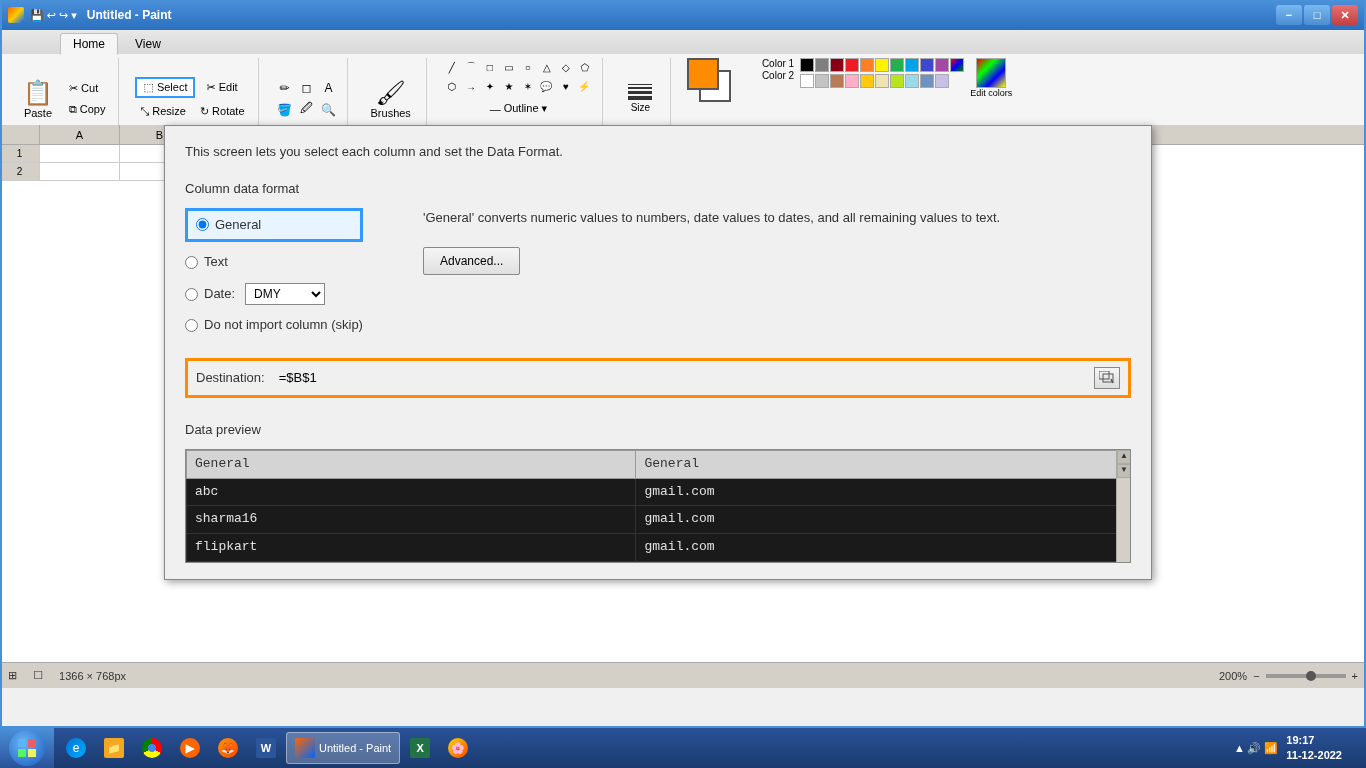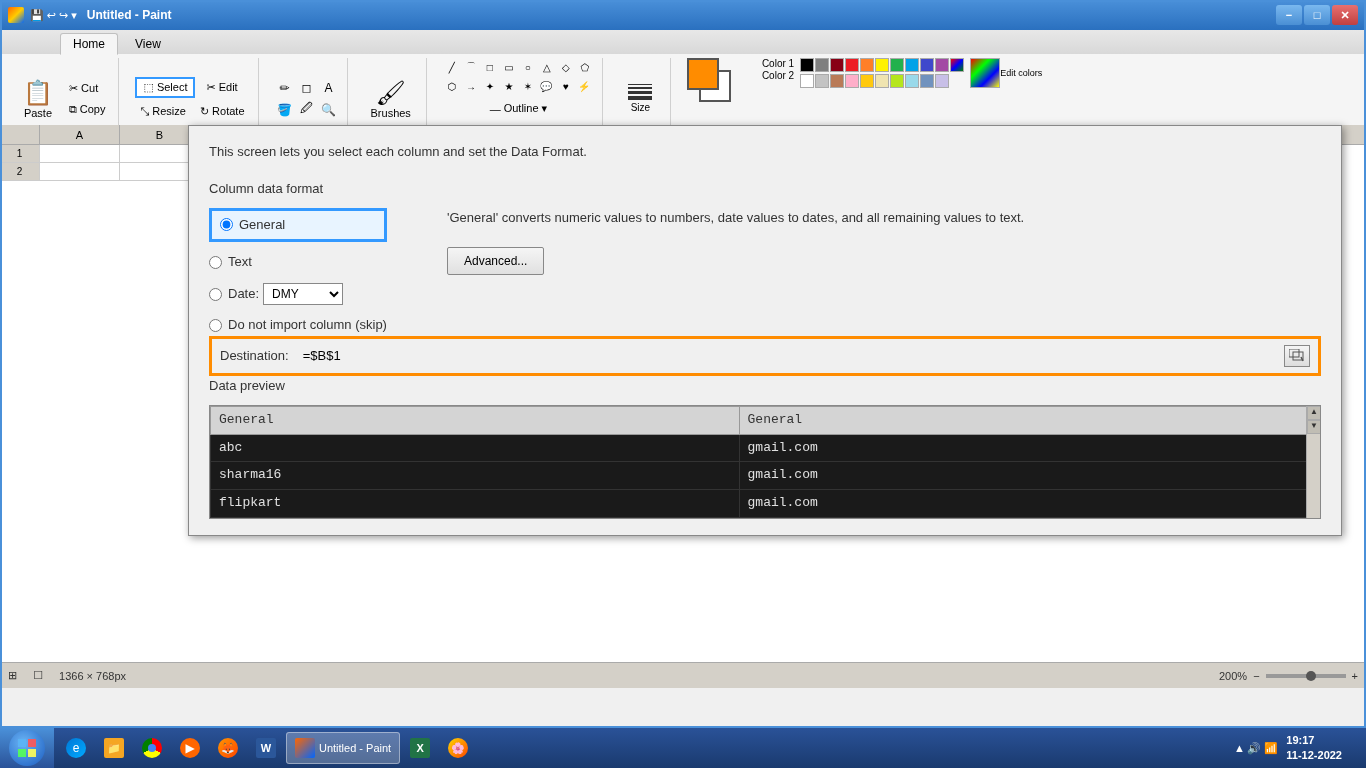--- a/index.html
+++ b/index.html
@@ -278,22 +278,22 @@
       background: #555;
       position: absolute;
       top: -3px;
       left: 50%;
     }
 
     
     .dialog-container {
       position: absolute;
       top: 125px;
-      left: 188px;
-      width: 1154px;
+      left: 164px;
+      width: 988px;
       background: #f0f0f0;
       border: 1px solid #888;
       box-shadow: 2px 2px 8px rgba(0,0,0,0.4);
       z-index: 50;
     }
 
     .dialog-content {
       padding: 16px 20px;
       font-size: 13px;
       color: #333;
@@ -333,21 +333,21 @@
     .radio-option {
       display: flex;
       align-items: center;
       gap: 6px;
       font-size: 13px;
     }
 
     .date-option {
       display: flex;
       align-items: center;
-      gap: 4px;
+      gap: 10px;
       font-size: 13px;
     }
 
     .date-select {
       border: 1px solid #888;
       background: white;
       padding: 2px 4px;
       font-size: 12px;
       width: 80px;
     }
@@ -370,21 +370,21 @@
       font-size: 12px;
       cursor: pointer;
       border-radius: 2px;
     }
 
     
     .destination-row {
       display: flex;
       align-items: center;
       gap: 10px;
-      margin: 0 0;
+      margin: 22px 0;
       border: 3px solid #ff8c00;
       padding: 6px 8px;
     }
     .destination-label {
       font-size: 13px;
       white-space: nowrap;
     }
     .destination-input {
       flex: 1;
       border: none;
@@ -692,21 +692,21 @@
               <div class="color-swatch" style="background:#ffaec9;"></div>
               <div class="color-swatch" style="background:#ffc90e;"></div>
               <div class="color-swatch" style="background:#efe4b0;"></div>
               <div class="color-swatch" style="background:#b5e61d;"></div>
               <div class="color-swatch" style="background:#99d9ea;"></div>
               <div class="color-swatch" style="background:#7092be;"></div>
               <div class="color-swatch" style="background:#c8bfe7;"></div>
             </div>
           </div>
 
-          <div style="display:flex;align-items:center;">
+          <div style="display:flex;flex-direction:column;align-items:center;">
             <div style="width:30px;height:30px;background:linear-gradient(135deg,#ff0000,#00ff00,#0000ff,#ffff00);border:1px solid #aaa;"></div>
             <span style="font-size:9px;text-align:center;">Edit colors</span>
           </div>
         </div>
         <div class="ribbon-group-label">Colors</div>
       </div>
 
     </div>
   </div>
 

